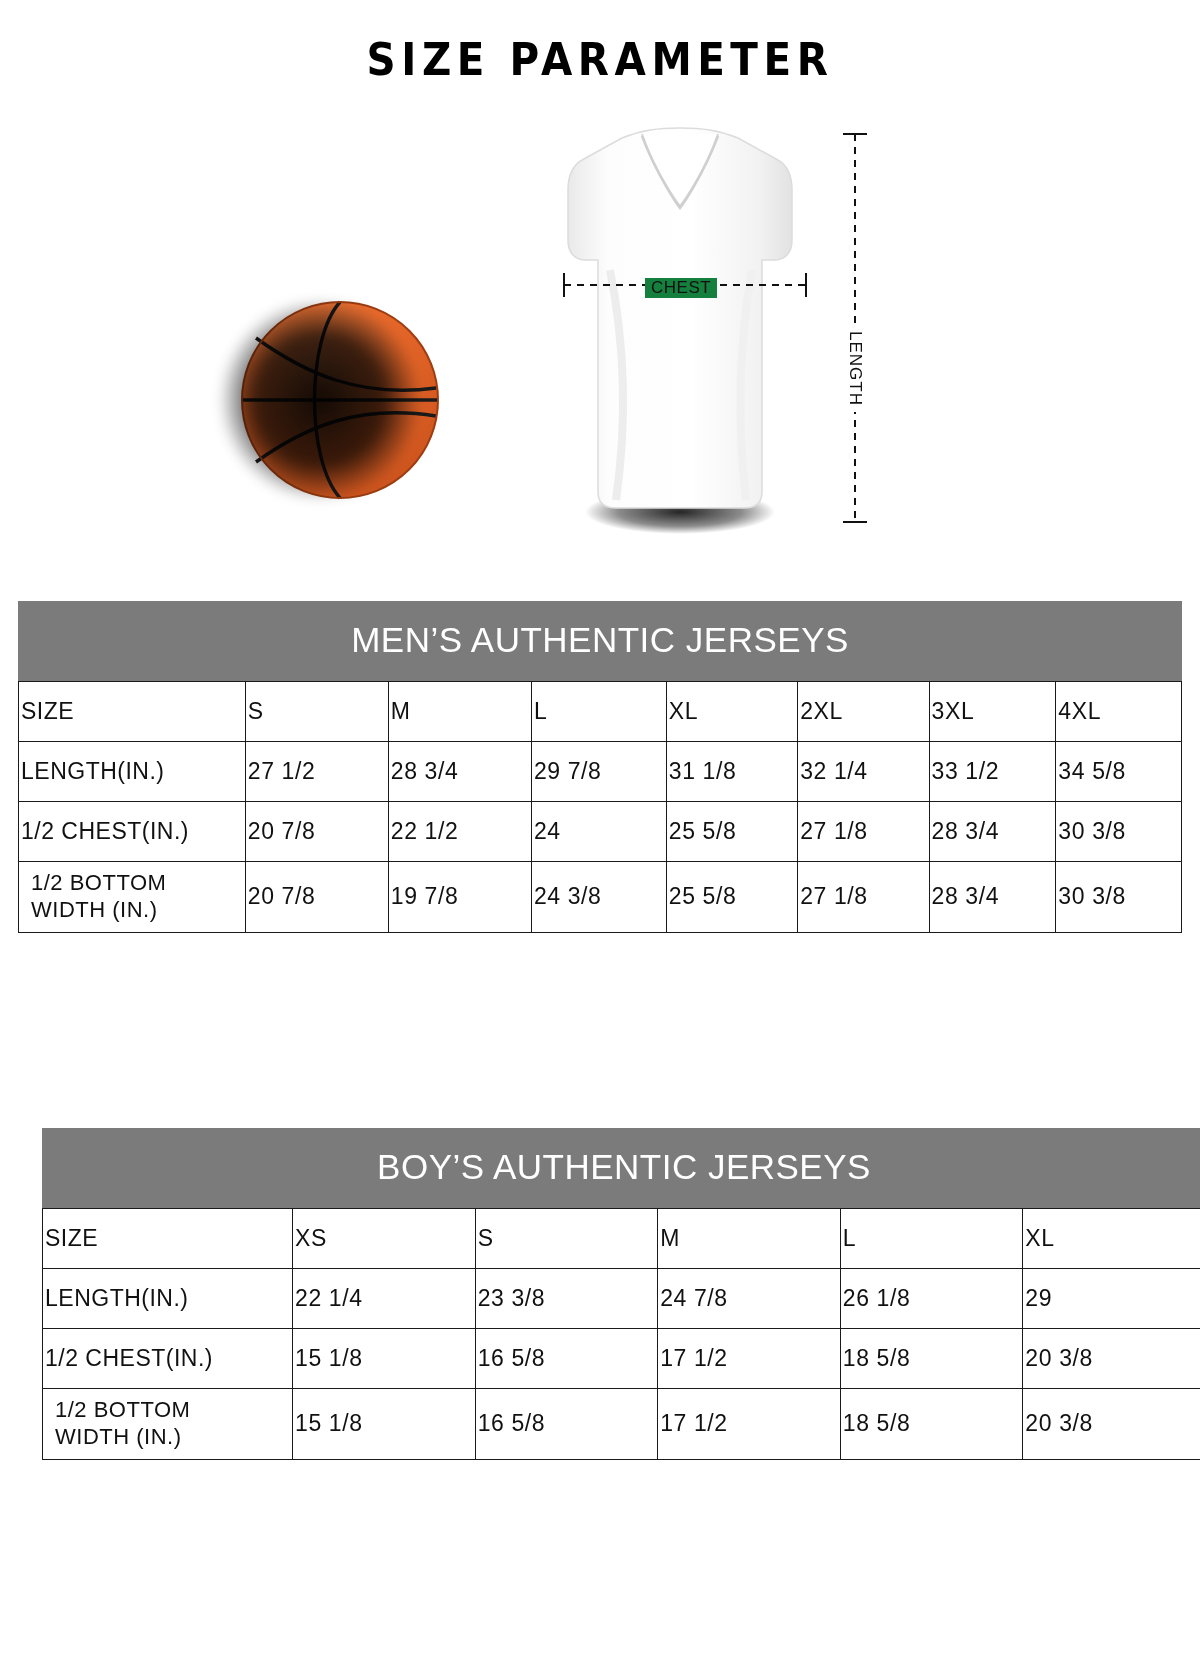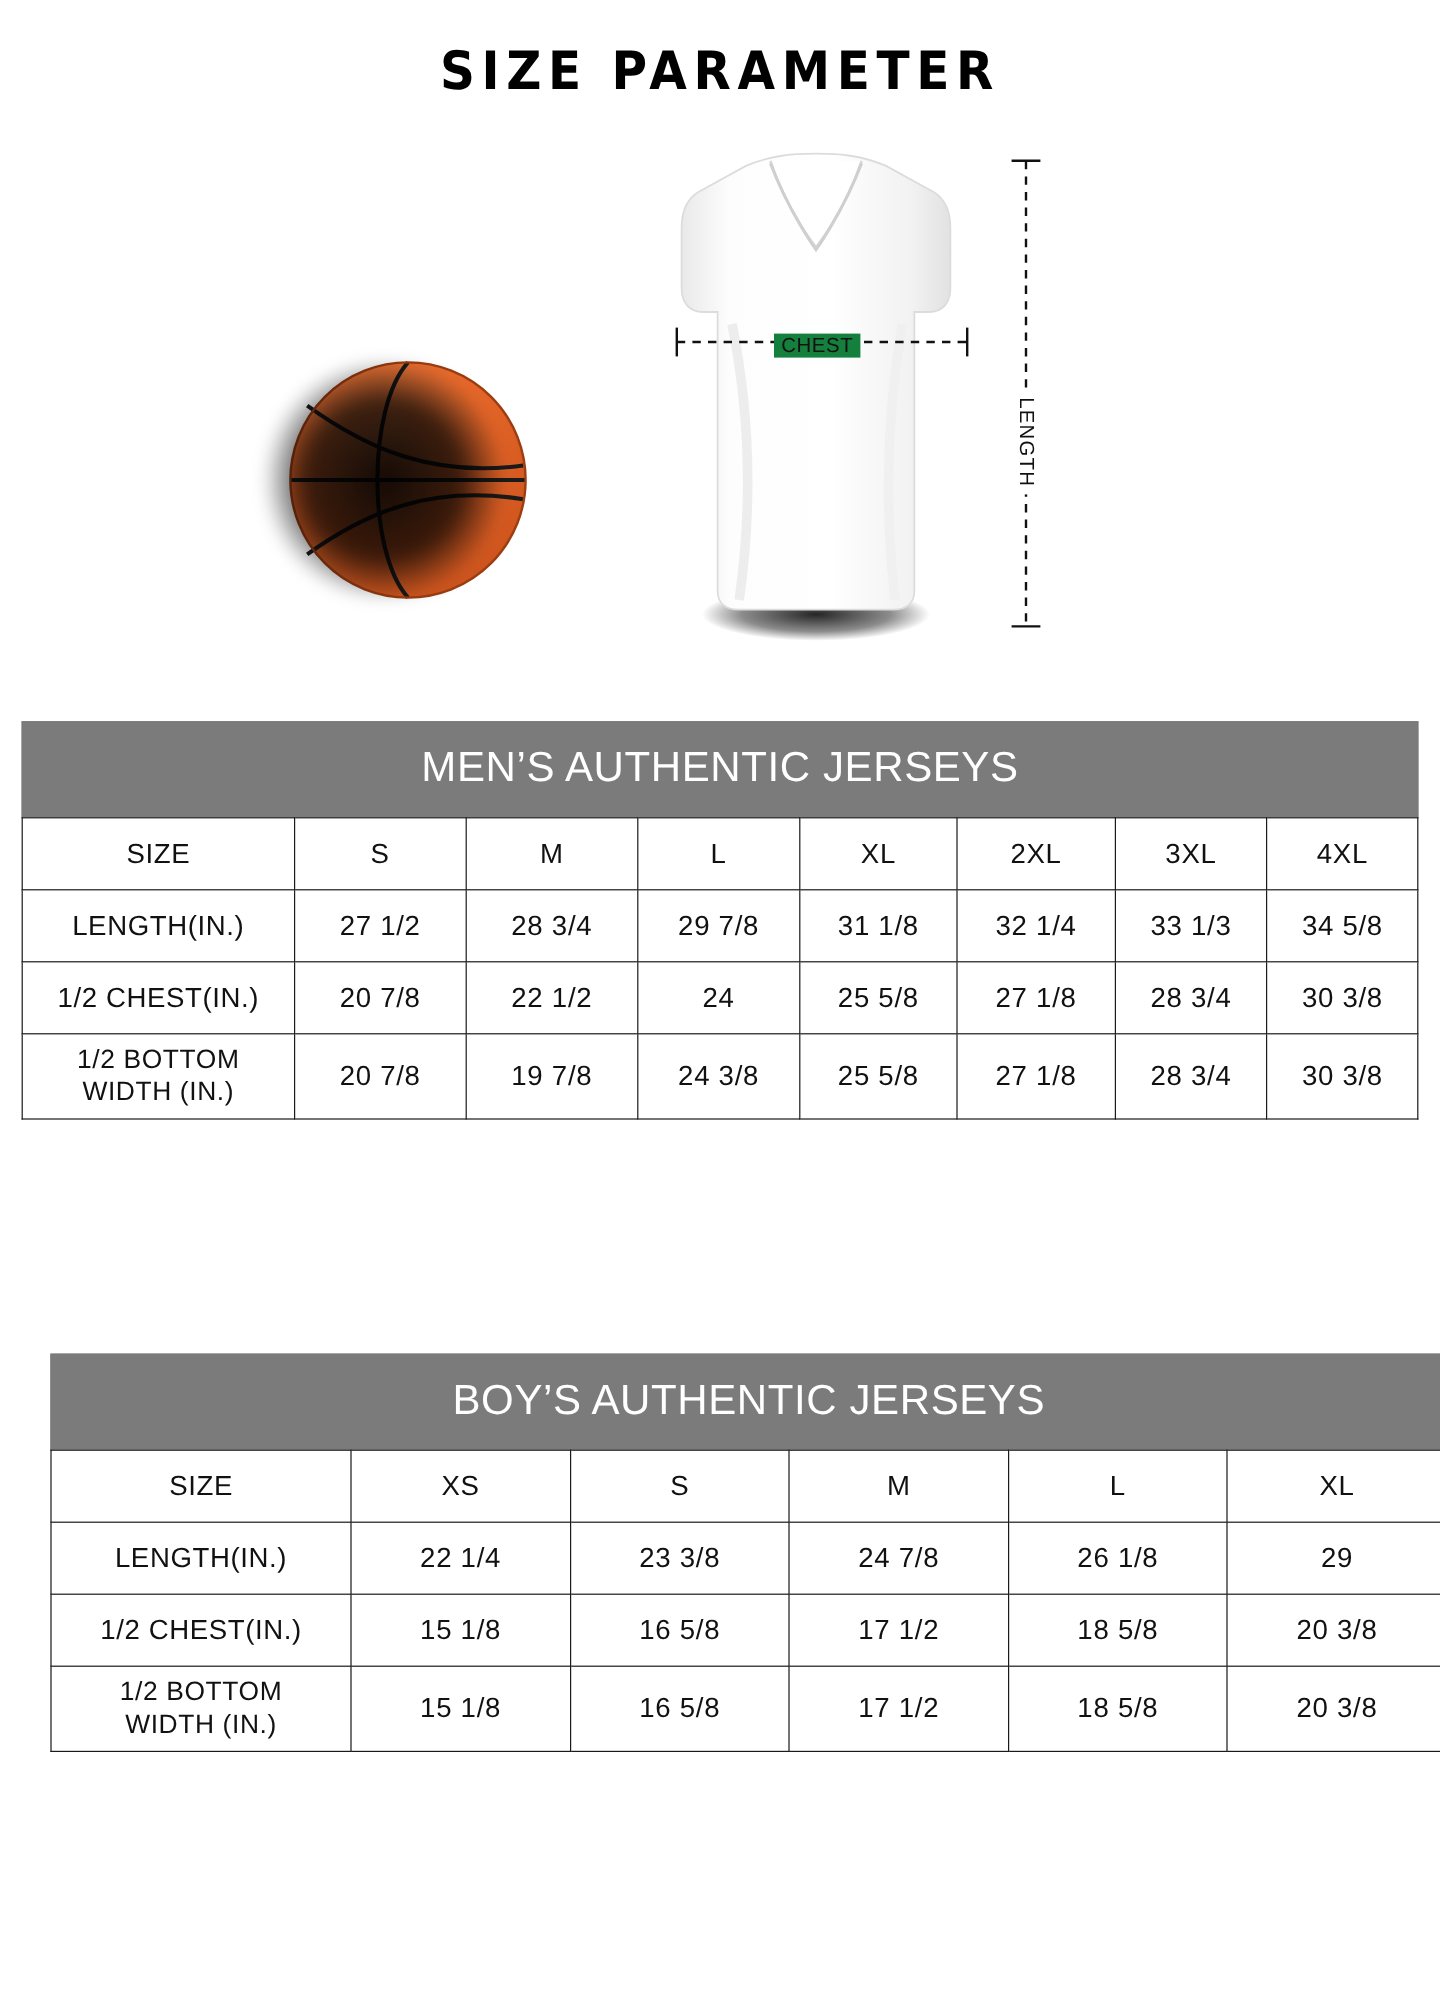--- a/index.html
+++ b/index.html
@@ -117,21 +117,21 @@
     box-sizing: border-box;
   }
 
   table.sizes {
     border-collapse: collapse;
     width: 100%;
     table-layout: fixed;
   }
   table.sizes td {
     border: 1px solid #1a1a1a;
-    text-align: center;
+    text-align: left;
     vertical-align: middle;
     font-size: 23px;
     color: #111111;
     padding: 16px 2px;
     letter-spacing: 0.6px;
     white-space: nowrap;
   }
   table.sizes td.rowhead {
     font-size: 23px;
     letter-spacing: 0.5px;
@@ -270,21 +270,21 @@
           <td>3XL</td>
           <td>4XL</td>
         </tr>
         <tr>
           <td class="rowhead">LENGTH(IN.)</td>
           <td>27  1/2</td>
           <td>28  3/4</td>
           <td>29  7/8</td>
           <td>31  1/8</td>
           <td>32  1/4</td>
-          <td>33  1/3</td>
+          <td>33  1/2</td>
           <td>34  5/8</td>
         </tr>
         <tr>
           <td class="rowhead">1/2 CHEST(IN.)</td>
           <td>20  7/8</td>
           <td>22  1/2</td>
           <td>24</td>
           <td>25  5/8</td>
           <td>27  1/8</td>
           <td>28  3/4</td>

